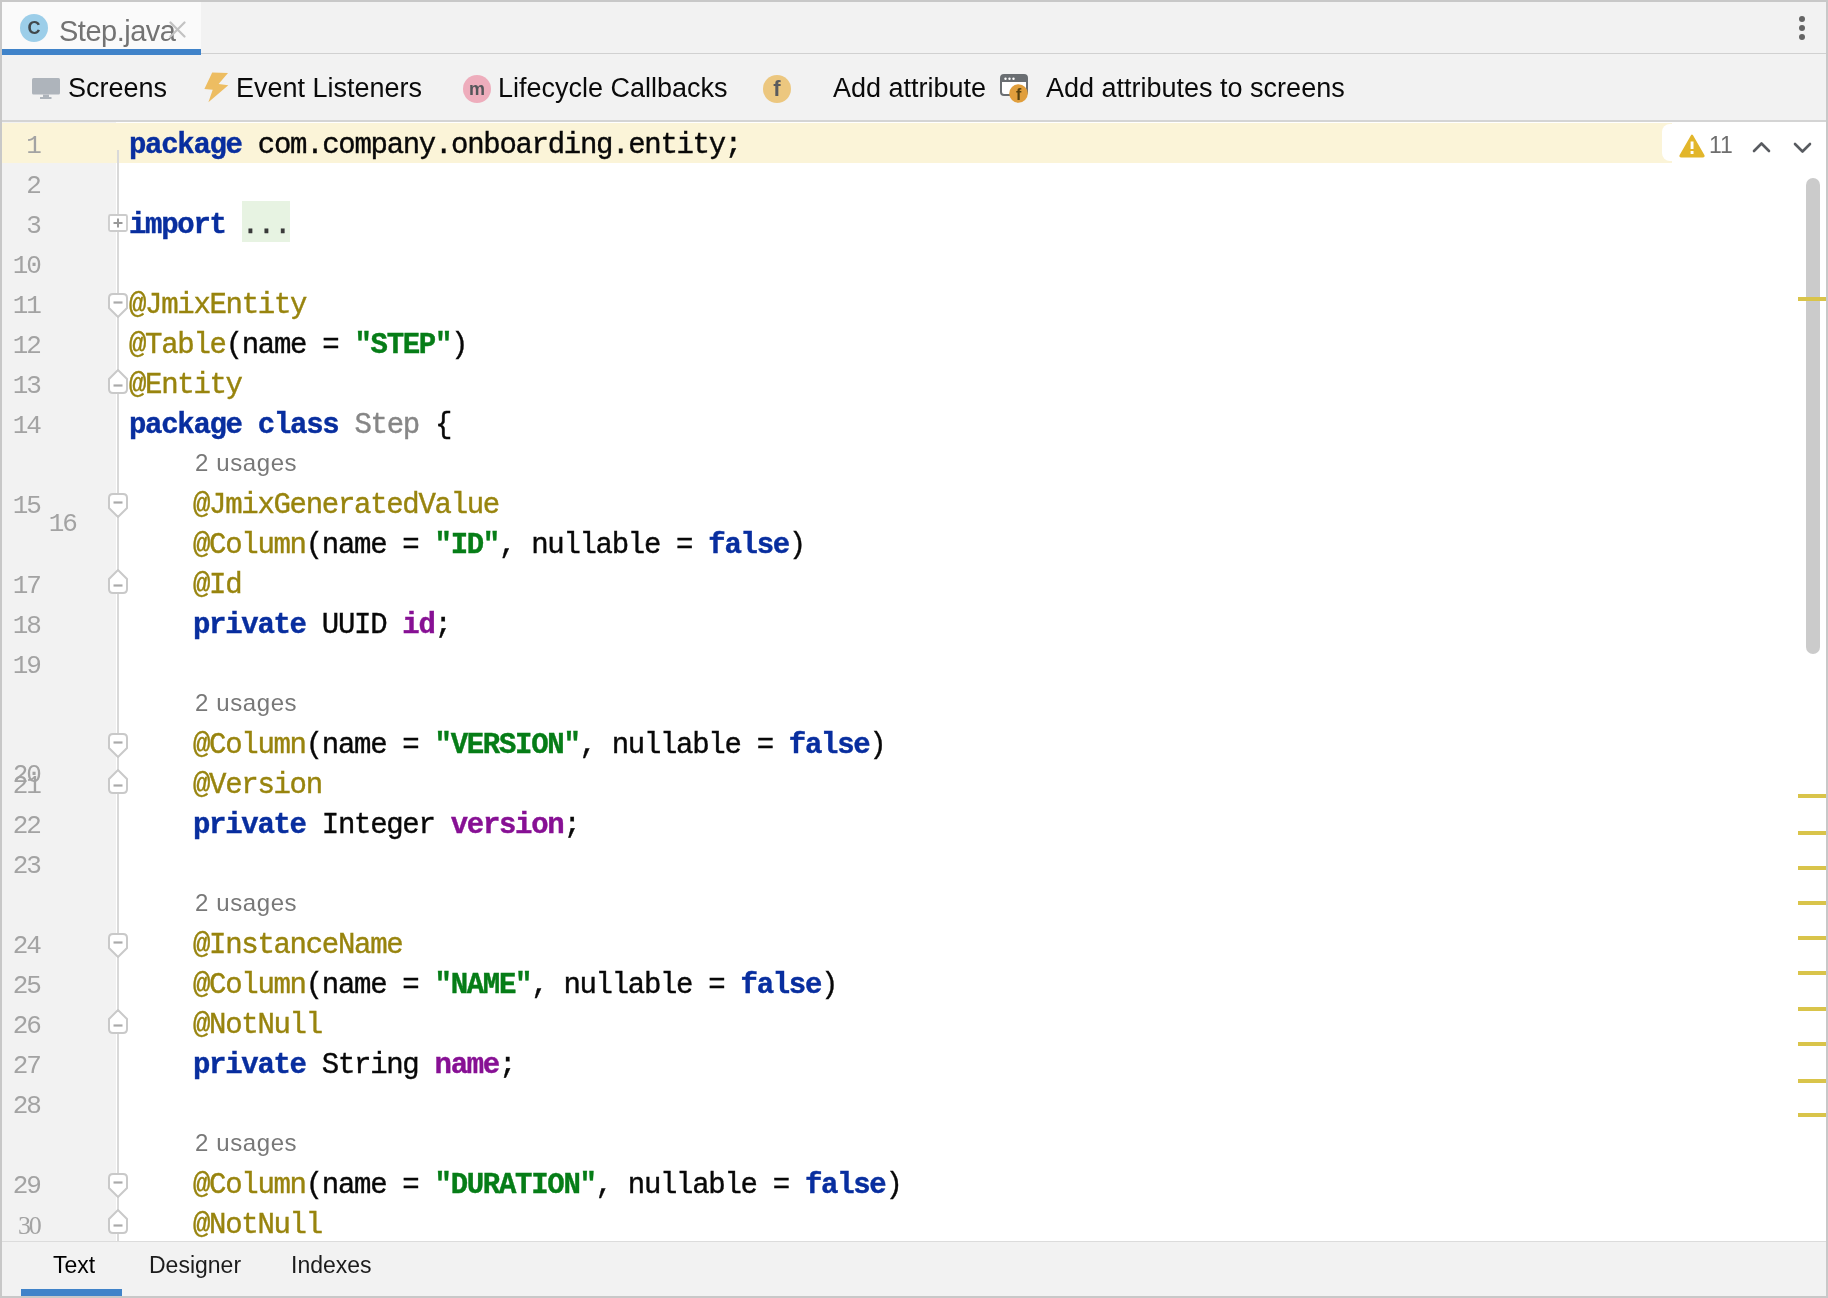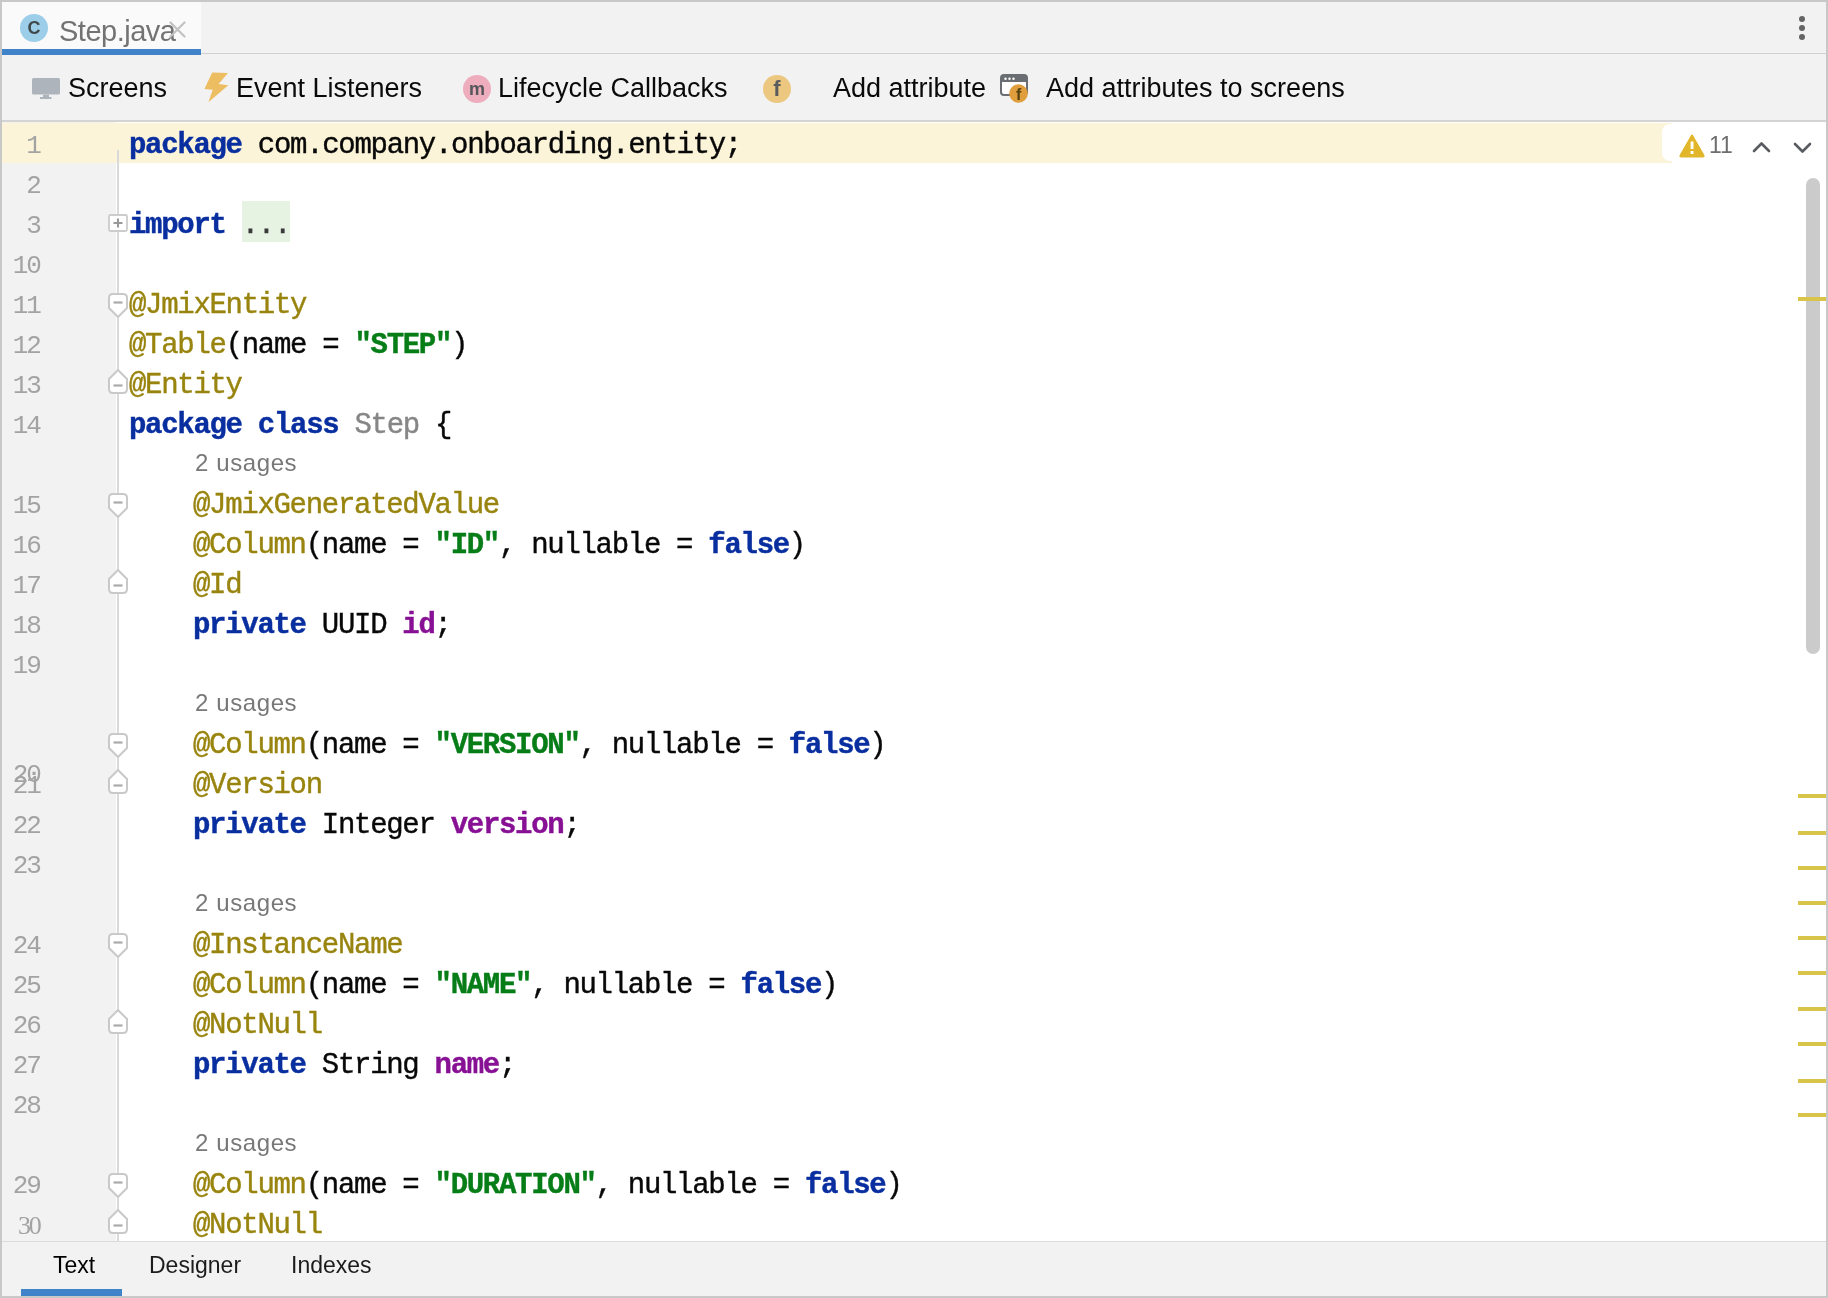--- a/index.html
+++ b/index.html
@@ -74,21 +74,21 @@
 
 <div class="lnum" style="top:123px;">1</div>
 <div class="lnum" style="top:163px;">2</div>
 <div class="lnum" style="top:203px;">3</div>
 <div class="lnum" style="top:243px;">10</div>
 <div class="lnum" style="top:283px;">11</div>
 <div class="lnum" style="top:323px;">12</div>
 <div class="lnum" style="top:363px;">13</div>
 <div class="lnum" style="top:403px;">14</div>
 <div class="lnum" style="top:483px;">15</div>
-<div class="lnum" style="top:523px;">16</div>
+<div class="lnum" style="top:501px;margin-left:36px;">16</div>
 <div class="lnum" style="top:563px;">17</div>
 <div class="lnum" style="top:603px;">18</div>
 <div class="lnum" style="top:643px;">19</div>
 <div class="lnum" style="top:752px;">20</div>
 <div class="lnum" style="top:763px;">21</div>
 <div class="lnum" style="top:803px;">22</div>
 <div class="lnum" style="top:843px;">23</div>
 <div class="lnum" style="top:923px;">24</div>
 <div class="lnum" style="top:963px;">25</div>
 <div class="lnum" style="top:1003px;">26</div>

